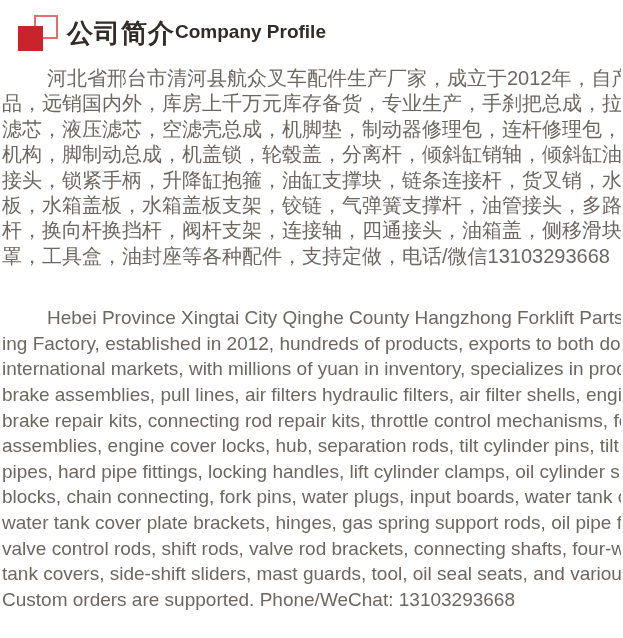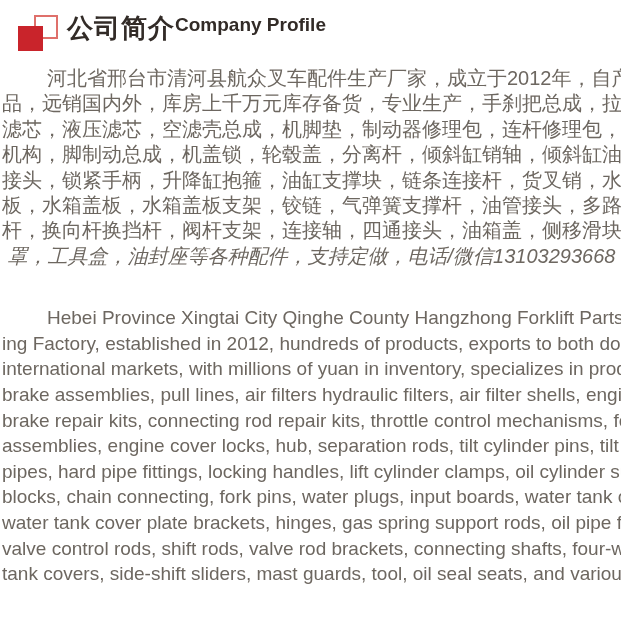--- a/index.html
+++ b/index.html
@@ -7,21 +7,21 @@
   body {
     width: 623px; height: 638px;
     font-family: "Liberation Sans", "DejaVu Sans", sans-serif;
     overflow: hidden;
   }
   .page { width: 623px; height: 638px; background: #ffffff; }
 
   
   .header {
     display: flex;
-    align-items: flex-start;
+    align-items: center;
     padding-top: 15px;
     margin-left: 18px;
     height: 51px;
   }
   .icon-squares {
     position: relative;
     width: 40px; height: 36px;
     flex: 0 0 auto;
   }
   .sq-outline {
@@ -60,21 +60,21 @@
 
   
   .para { margin: 0 2px; color: #6d6760; }
   .para .line {
     text-align: justify;
     text-align-last: justify;
     white-space: nowrap;
     overflow: hidden;
   }
   .para .line.indent { text-indent: 45px; }
-  .para .line.last { text-align: center; text-align-last: auto; font-style: italic; }
+  .para .line.last { text-align: left; text-align-last: auto; }
   .para-zh {
     margin-top: 15px;
     font-size: 20px;
     line-height: 25.4px;
   }
   .para-en {
     margin-top: 36px;
     font-size: 19px;
     line-height: 25.6px;
   }
@@ -109,15 +109,16 @@
       <div class="line">ing Factory, established in 2012, hundreds of products, exports to both domestic and</div>
       <div class="line">international markets, with millions of yuan in inventory, specializes in producing hand-</div>
       <div class="line">brake assemblies, pull lines, air filters hydraulic filters, air filter shells, engine mounts,</div>
       <div class="line">brake repair kits, connecting rod repair kits, throttle control mechanisms, foot brake</div>
       <div class="line">assemblies, engine cover locks, hub, separation rods, tilt cylinder pins, tilt cylinder oil</div>
       <div class="line">pipes, hard pipe fittings, locking handles, lift cylinder clamps, oil cylinder support</div>
       <div class="line">blocks, chain connecting, fork pins, water plugs, input boards, water tank cover plates,</div>
       <div class="line">water tank cover plate brackets, hinges, gas spring support rods, oil pipe fittings,-way</div>
       <div class="line">valve control rods, shift rods, valve rod brackets, connecting shafts, four-way fittings, oil</div>
       <div class="line">tank covers, side-shift sliders, mast guards, tool, oil seal seats, and various other parts.</div>
+      <div class="line last">Custom orders are supported. Phone/WeChat: 13103293668</div>
     </div>
 
 </div>
 
 </body></html>

